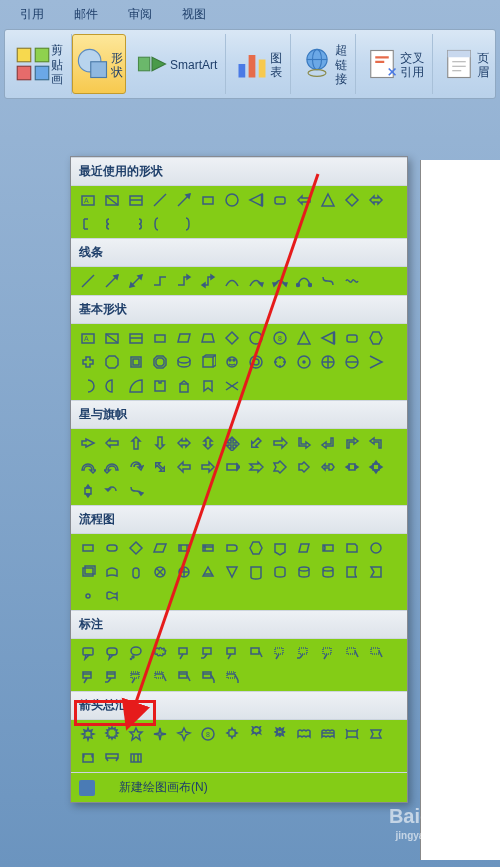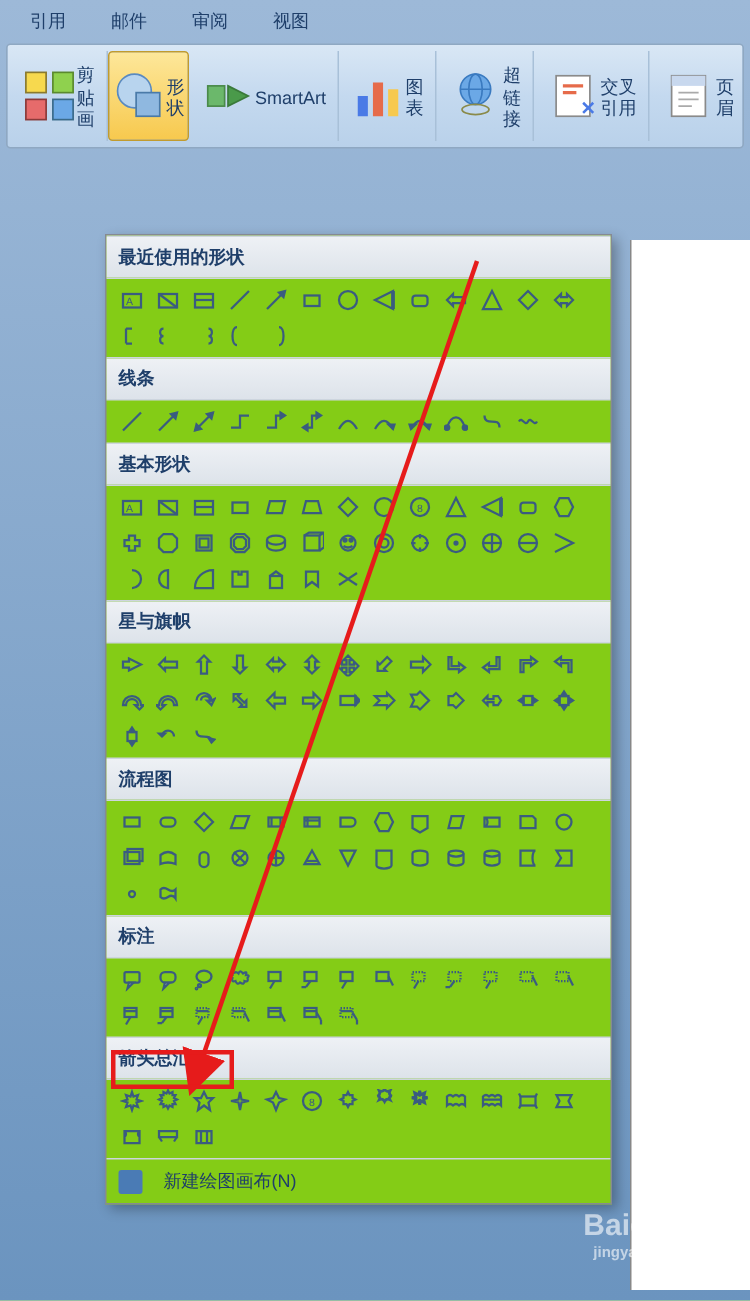--- a/index.html
+++ b/index.html
@@ -10,21 +10,21 @@
 .rgroup:last-child{border-right:none}
 .rgroup-icons{height:52px;display:flex;align-items:center;gap:4px}
 .ricon{width:36px;height:40px;display:flex;align-items:center;justify-content:center}
 .rlabel{color:#1f3f6a;text-align:center;line-height:1.2;margin-top:2px}
 .active{background:linear-gradient(to bottom,#fde79a,#f7c94e);border:1px solid #c19b2e;border-radius:3px;padding:2px}
 .dropdown{position:absolute;left:70px;top:156px;width:336px;background:#84cc16;border:1px solid #868a92;box-shadow:3px 3px 8px rgba(0,0,0,0.3)}
 .catheader{background:linear-gradient(to bottom,#eef1f5,#dde3ea);padding:5px 8px;font-weight:bold;color:#1f3f6a;border-top:1px solid #cdd5de;border-bottom:1px solid #cdd5de}
 .icongrid{display:flex;flex-wrap:wrap;padding:3px 6px;gap:2px}
 .shapeicon{width:22px;height:22px;display:flex;align-items:center;justify-content:center;color:#3a5c80;font-size:16px}
 .shapeicon svg{width:16px;height:16px;stroke:#3a5c80;stroke-width:1.5;fill:none}
-.footer{border-top:1px solid #cdd5de;padding:6px 8px;display:flex;align-items:center;gap:14px;color:#1f3f6a}
+.footer{border-top:1px solid #cdd5de;padding:6px 8px;display:flex;align-items:center;gap:24px;color:#1f3f6a}
 .footer-icon{width:16px;height:16px;background:#4a7bb5;border-radius:2px}
 .highlight{position:absolute;border:3px solid #e61b1b;pointer-events:none}
 .arrow{position:absolute;pointer-events:none}
 .watermark{position:absolute;right:10px;bottom:26px;color:rgba(255,255,255,0.6);font-size:20px;font-weight:bold}
 .watermark small{display:block;font-size:10px;text-align:center}
 .paper{position:absolute;left:420px;top:160px;width:80px;height:700px;background:#fff;border-left:1px solid #888}
 </style>
 </head>
 <body>
 

